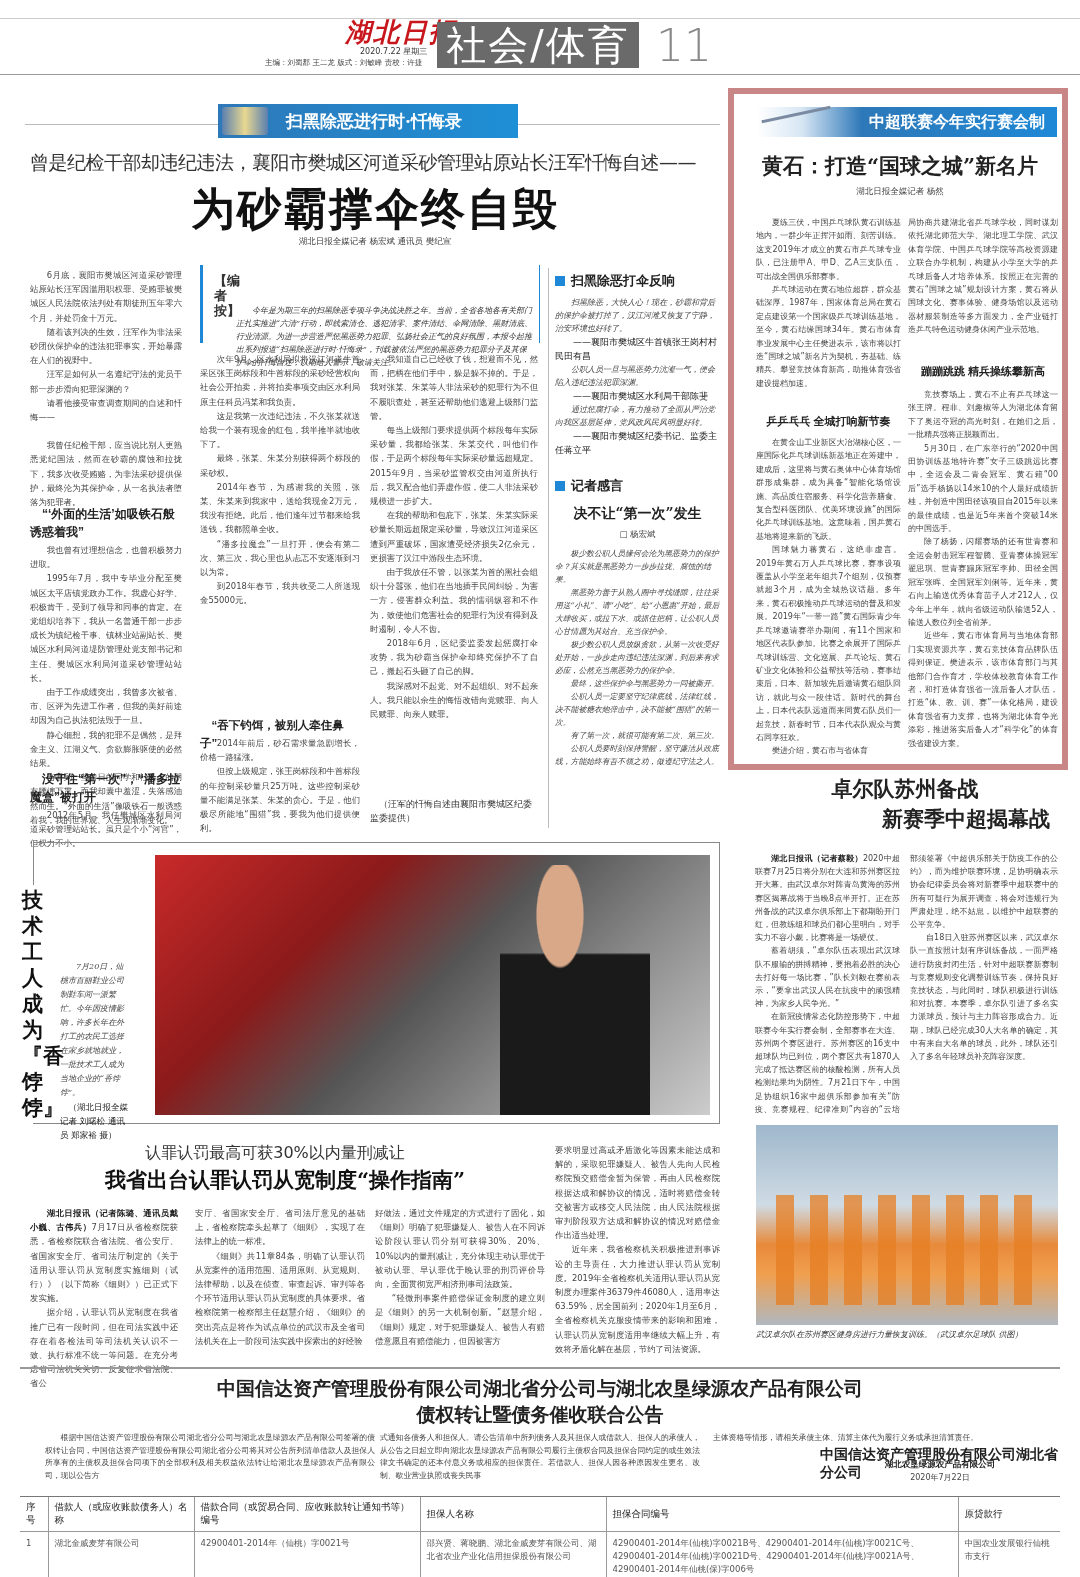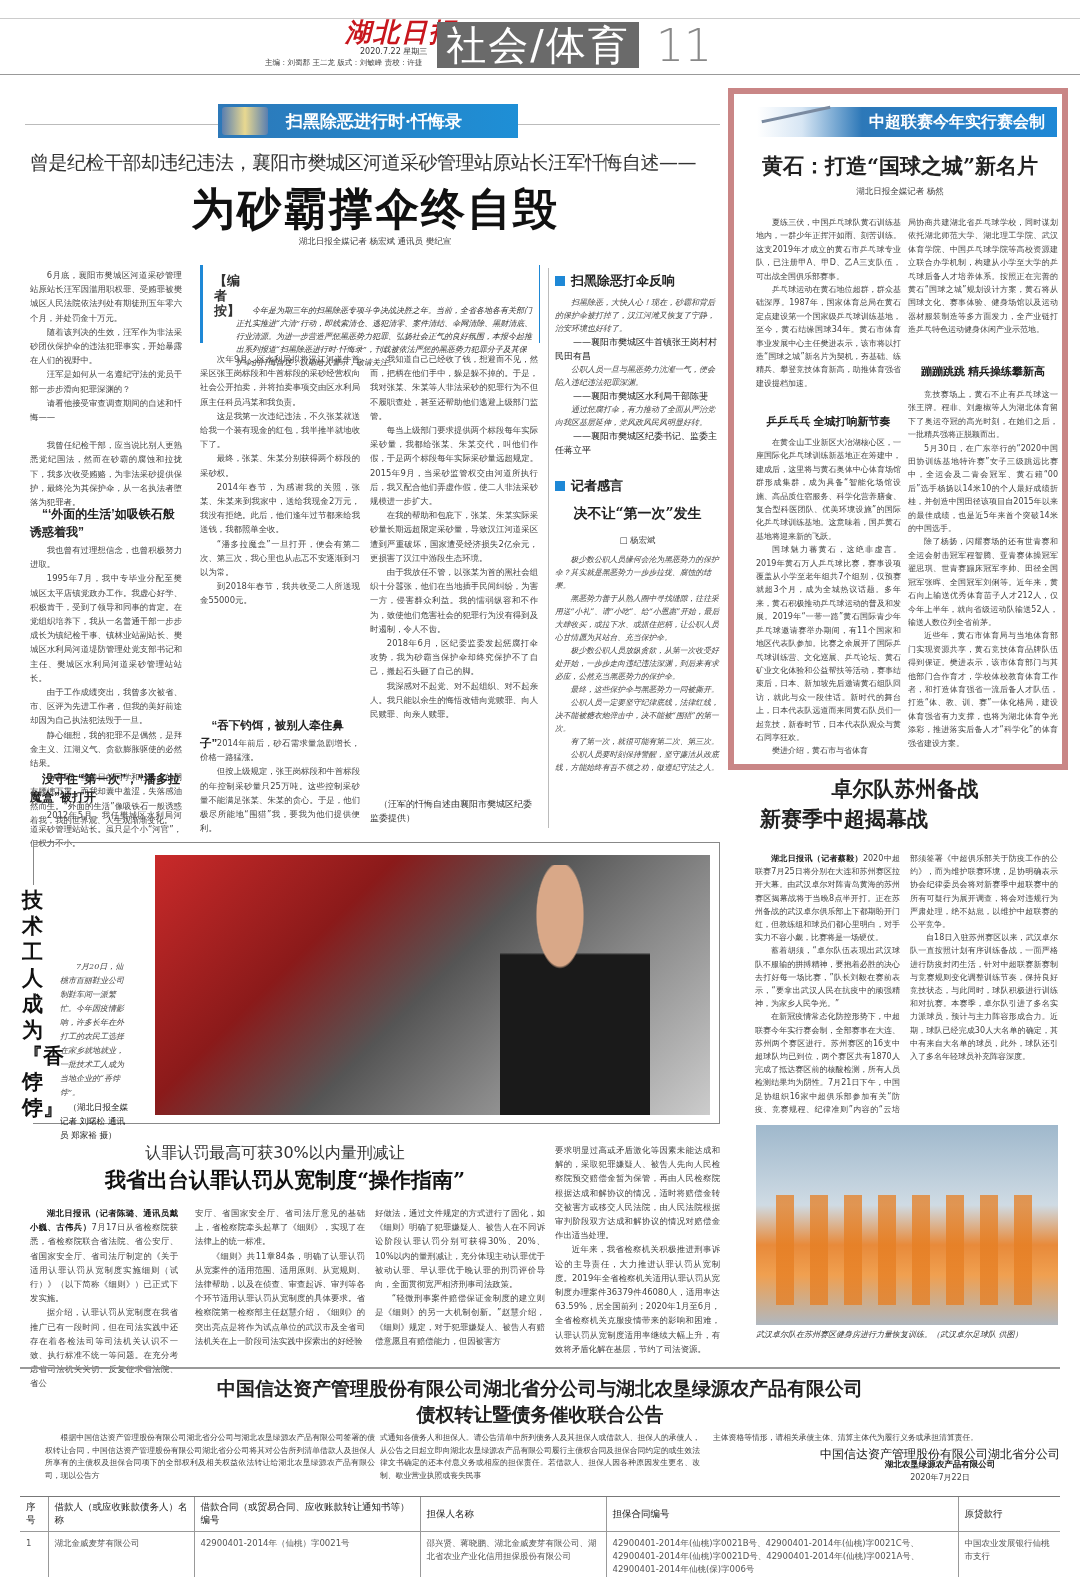--- a/index.html
+++ b/index.html
@@ -110,21 +110,21 @@
   <div class="sub" style="font-size:13px;margin-bottom:6px;"><span class="bluesq"></span><span>扫黑除恶打伞反响</span></div>
   <div style="font-size:8px;line-height:13px;color:#444;text-indent:2em;font-style:italic;">扫黑除恶，大快人心！现在，砂霸和背后的保护伞被打掉了，汉江河滩又恢复了宁静，治安环境也好转了。</div>
   <div style="font-size:9px;line-height:14px;color:#222;text-indent:2em;font-family:'DejaVu Sans',sans-serif;">——襄阳市樊城区牛首镇张王岗村村民田有昌</div>
   <div style="font-size:8px;line-height:13px;color:#444;text-indent:2em;font-style:italic;">公职人员一旦与黑恶势力沆瀣一气，便会陷入违纪违法犯罪深渊。</div>
   <div style="font-size:9px;line-height:14px;color:#222;text-indent:2em;font-family:'DejaVu Sans',sans-serif;">——襄阳市樊城区水利局干部陈斐</div>
   <div style="font-size:8px;line-height:13px;color:#444;text-indent:2em;font-style:italic;">通过惩腐打伞，有力推动了全面从严治党向我区基层延伸，党风政风民风明显好转。</div>
   <div style="font-size:9px;line-height:14px;color:#222;text-indent:2em;font-family:'DejaVu Sans',sans-serif;">——襄阳市樊城区纪委书记、监委主任蒋立平</div>
 
   <div class="sub" style="font-size:13px;margin-top:20px;"><span class="bluesq"></span><span>记者感言</span></div>
   <div style="text-align:center;font-size:14px;font-weight:bold;color:#222;margin-top:10px;">决不让“第一次”发生</div>
-  <div style="text-align:center;font-size:8.5px;color:#444;margin-top:12px;font-family:'DejaVu Sans',sans-serif;">□ 杨宏斌</div>
+  <div style="text-align:center;font-size:8.5px;color:#444;margin-top:6px;font-family:'DejaVu Sans',sans-serif;">□ 杨宏斌</div>
   <div style="font-size:7.8px;line-height:13px;color:#444;text-indent:2em;font-style:italic;margin-top:6px;">
     <p>极少数公职人员缘何会沦为黑恶势力的保护伞？其实就是黑恶势力一步步拉拢、腐蚀的结果。</p>
     <p>黑恶势力善于从熟人圈中寻找缝隙，往往采用送“小礼”、请“小吃”、给“小恩惠”开始，最后大肆收买，或拉下水、或抓住把柄，让公职人员心甘情愿为其站台、充当保护伞。</p>
     <p>极少数公职人员放纵贪欲，从第一次收受好处开始，一步步走向违纪违法深渊，到后来有求必应，公然充当黑恶势力的保护伞。</p>
     <p>最终，这些保护伞与黑恶势力一同被撕开。</p>
     <p>公职人员一定要坚守纪律底线，法律红线，决不能被糖衣炮弹击中，决不能被“围猎”的第一次。</p>
     <p>有了第一次，就很可能有第二次、第三次。</p>
     <p>公职人员要时刻保持警醒，坚守廉洁从政底线，方能始终有吾不领之劝，做遵纪守法之人。</p>
   </div>
 </div>
@@ -181,42 +181,42 @@
 </div>
 <div class="abs sub" style="left:908px;top:362px;width:150px;text-align:center;font-size:11px;">蹦蹦跳跳 精兵操练攀新高</div>
 <div class="abs txt" style="left:908px;top:388px;width:150px;font-size:8px;line-height:13.4px;">
   <p>竞技赛场上，黄石不止有乒乓球这一张王牌。程非、刘趣椒等人为湖北体育留下了奥运夺冠的高光时刻，在她们之后，一批精兵强将正脱颖而出。</p>
   <p>5月30日，在广东举行的“2020中国田协训练基地特许赛”女子三级跳远比赛中，全运会及二青会冠军、黄石籍“00后”选手杨扬以14米10的个人最好成绩折桂，并创造中国田径该项目自2015年以来的最佳成绩，也是近5年来首个突破14米的中国选手。</p>
   <p>除了杨扬，闪耀赛场的还有世青赛和全运会射击冠军程智腾、亚青赛体操冠军翟思琪、世青赛蹦床冠军李帅、田径全国冠军张晖、全国冠军刘俐等。近年来，黄石向上输送优秀体育苗子人才212人，仅今年上半年，就向省级运动队输送52人，输送人数位列全省前茅。</p>
   <p>近些年，黄石市体育局与当地体育部门实现资源共享，黄石竞技体育品牌队伍得到保证。樊进表示，该市体育部门与其他部门合作育才，学校体校教育体育工作者，和打造体育强省一流后备人才队伍，打造“体、教、训、赛”一体化格局，建设体育强省有力支撑，也将为湖北体育争光添彩，推进落实后备人才“科学化”的体育强省建设方案。</p>
 </div>
 
 <div class="abs" style="left:760px;top:775px;width:290px;text-align:center;font-size:21px;font-weight:bold;color:#222;">卓尔队苏州备战</div>
-<div class="abs" style="left:760px;top:805px;width:290px;text-align:left;font-size:21px;font-weight:bold;color:#222;">新赛季中超揭幕战</div>
+<div class="abs" style="left:760px;top:805px;width:290px;text-align:right;font-size:21px;font-weight:bold;color:#222;">新赛季中超揭幕战</div>
 <div class="abs txt" style="left:755px;top:852px;width:145px;font-size:8px;line-height:13.2px;height:265px;overflow:hidden;">
   <p><b style="color:#222;">湖北日报讯（记者蔡毅）</b><span>2020中超联赛7月25日将分别在大连和苏州赛区拉开大幕。由武汉卓尔对阵青岛黄海的苏州赛区揭幕战将于当晚8点半开打。正在苏州备战的武汉卓尔俱乐部上下都期盼开门红，但教练组和球员们都心里明白，对手实力不容小觑，比赛将是一场硬仗。</span></p>
   <p>蓄着胡须，“卓尔队伍表现出武汉球队不服输的拼搏精神，要抱着必胜的决心去打好每一场比赛，”队长刘毅在赛前表示，“要拿出武汉人民在抗疫中的顽强精神，为家乡人民争光。”</p>
   <p>在新冠疫情常态化防控形势下，中超联赛今年实行赛会制，全部赛事在大连、苏州两个赛区进行。苏州赛区的16支中超球队均已到位，两个赛区共有1870人完成了抵达赛区前的核酸检测，所有人员检测结果均为阴性。7月21日下午，中国足协组织16家中超俱乐部参加有关“防疫、竞赛规程、纪律准则”内容的“云培训”，其中各俱乐</p>
 </div>
 <div class="abs txt" style="left:910px;top:852px;width:148px;font-size:8px;line-height:13.2px;height:265px;overflow:hidden;">
   <p style="text-indent:0">部须签署《中超俱乐部关于防疫工作的公约》，而为维护联赛环境，足协明确表示协会纪律委员会将对新赛季中超联赛中的所有可疑行为展开调查，将会对违规行为严肃处理，绝不姑息，以维护中超联赛的公平竞争。</p>
   <p>自18日入驻苏州赛区以来，武汉卓尔队一直按照计划有序训练备战，一面严格进行防疫封闭生活，针对中超联赛新赛制与竞赛规则变化调整训练节奏，保持良好竞技状态，与此同时，球队积极进行训练和对抗赛。本赛季，卓尔队引进了多名实力派球员，预计与主力阵容形成合力。近期，球队已经完成30人大名单的确定，其中有来自大名单的球员，此外，球队还引入了多名年轻球员补充阵容深度。</p>
 </div>
 <div class="abs photo2" style="left:756px;top:1125px;width:302px;height:200px;">
   <div style="position:absolute;left:20px;top:70px;width:260px;height:110px;background:repeating-linear-gradient(90deg,#e67e22 0 18px,transparent 18px 34px);opacity:.75;"></div>
 </div>
 <div class="abs" style="left:756px;top:1329px;width:302px;font-size:8px;color:#333;font-style:italic;white-space:nowrap;overflow:hidden;">武汉卓尔队在苏州赛区健身房进行力量恢复训练。（武汉卓尔足球队 供图）</div>
 
 <div class="hrule" style="left:20px;top:1367px;width:1040px;height:2px;background:#999;"></div>
 <div class="abs" style="left:20px;top:1376px;width:1040px;text-align:center;font-size:19px;font-weight:bold;color:#222;">中国信达资产管理股份有限公司湖北省分公司与湖北农垦绿源农产品有限公司</div>
 <div class="abs" style="left:20px;top:1402px;width:1040px;text-align:center;font-size:19px;font-weight:bold;color:#222;">债权转让暨债务催收联合公告</div>
 <div class="abs txt" style="left:45px;top:1432px;width:330px;font-size:7.8px;line-height:12.5px;">根据中国信达资产管理股份有限公司湖北省分公司与湖北农垦绿源农产品有限公司签署的债权转让合同，中国信达资产管理股份有限公司湖北省分公司将其对公告所列清单借款人及担保人所享有的主债权及担保合同项下的全部权利及相关权益依法转让给湖北农垦绿源农产品有限公司，现以公告方</div>
 <div class="abs txt" style="left:380px;top:1432px;width:320px;font-size:7.8px;line-height:12.5px;text-indent:0;">式通知各债务人和担保人。请公告清单中所列债务人及其担保人或借款人、担保人的承债人，从公告之日起立即向湖北农垦绿源农产品有限公司履行主债权合同及担保合同约定的或生效法律文书确定的还本付息义务或相应的担保责任。若借款人、担保人因各种原因发生更名、改制、歇业营业执照或丧失民事</div>
 <div class="abs txt" style="left:713px;top:1432px;width:340px;font-size:7.8px;line-height:12.5px;text-indent:0;">主体资格等情形，请相关承债主体、清算主体代为履行义务或承担清算责任。</div>
-<div class="abs" style="left:820px;top:1446px;width:240px;text-align:center;font-size:12px;font-weight:normal;color:#222;font-family:'DejaVu Sans',sans-serif;">中国信达资产管理股份有限公司湖北省分公司</div>
+<div class="abs" style="left:820px;top:1446px;width:240px;font-size:14px;font-weight:bold;color:#222;font-family:'DejaVu Sans',sans-serif;">中国信达资产管理股份有限公司湖北省分公司</div>
 <div class="abs" style="left:820px;top:1459px;width:240px;text-align:center;font-size:8.5px;font-weight:bold;color:#222;font-family:'DejaVu Sans',sans-serif;">湖北农垦绿源农产品有限公司</div>
 <div class="abs" style="left:820px;top:1472px;width:240px;text-align:center;font-size:8px;color:#444;font-family:'DejaVu Sans',sans-serif;">2020年7月22日</div>
 
 <div class="abs" style="left:20px;top:1496px;width:1040px;border-top:1.5px solid #777;border-bottom:1px solid #999;">
   <table class="debt">
     <colgroup>
         <col style="width:28px">
         <col style="width:146px">
         <col style="width:226px">
         <col style="width:186px">

